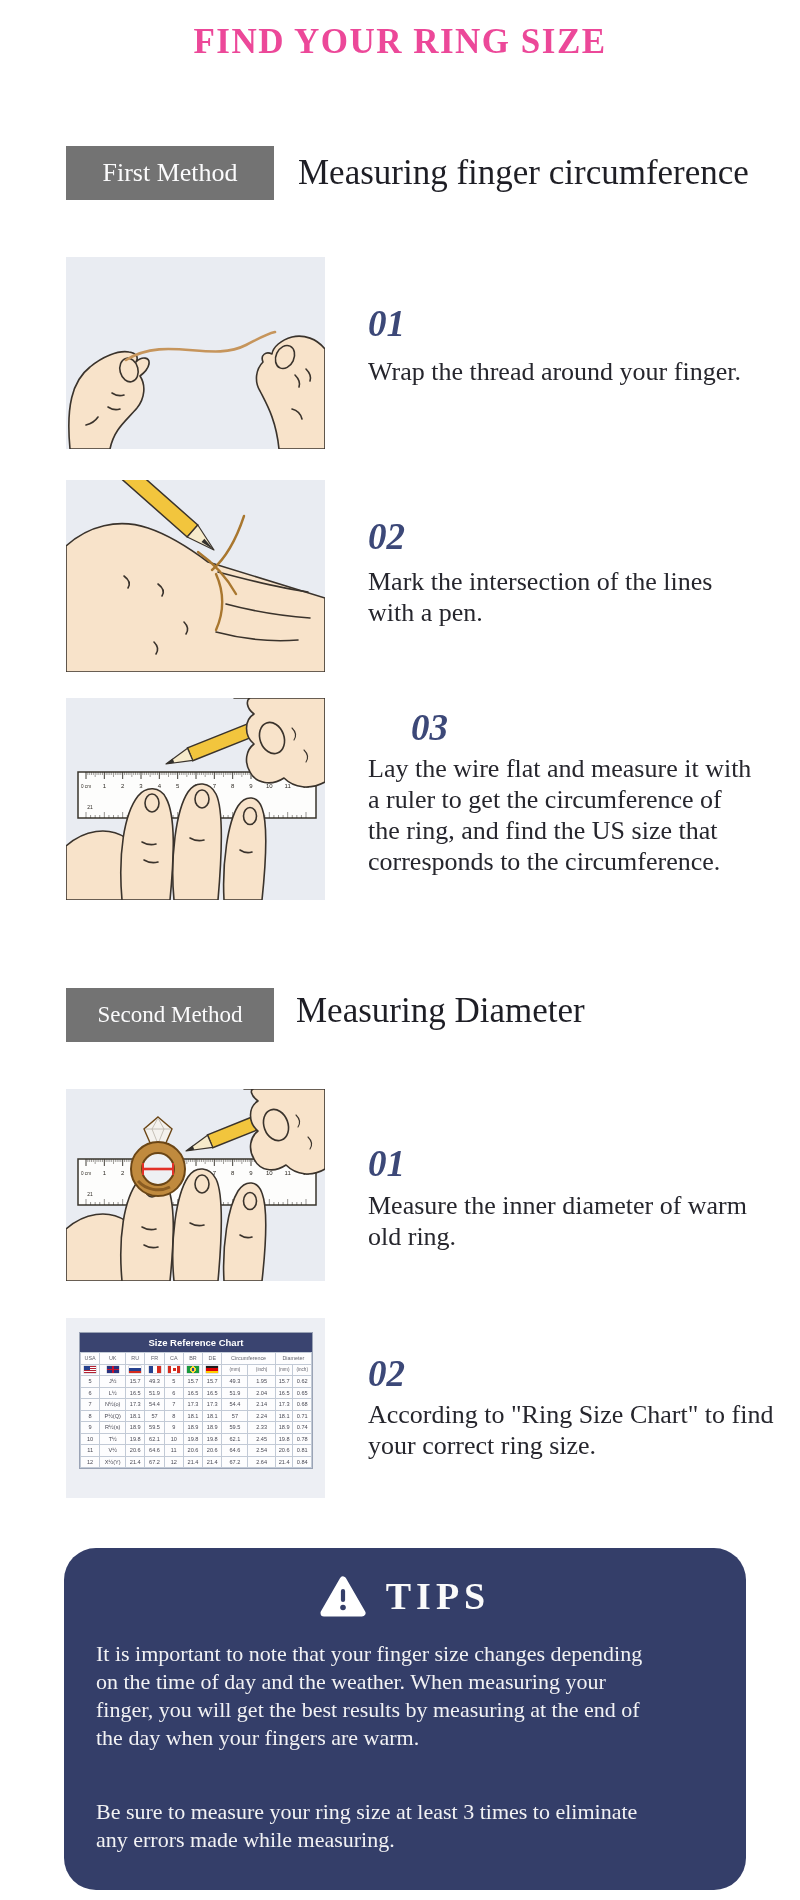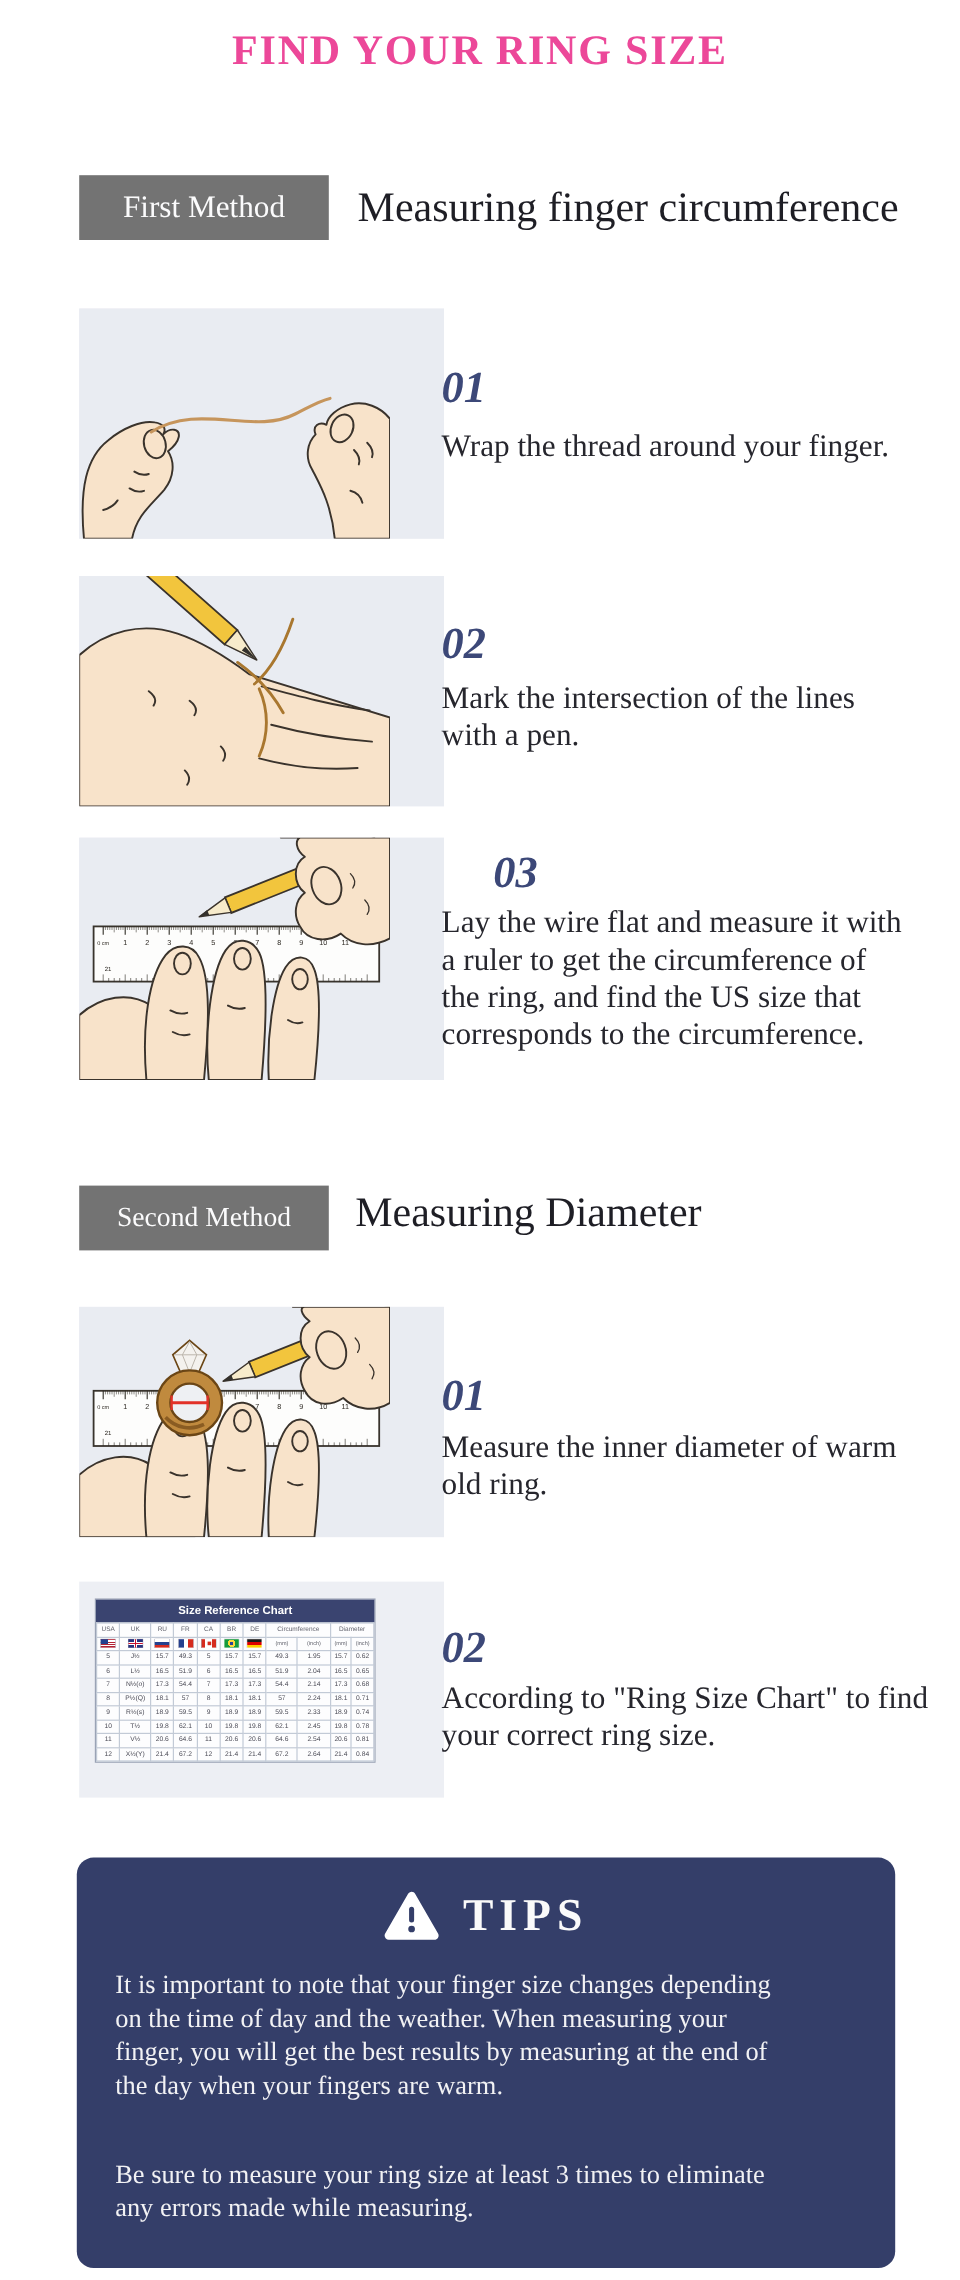--- a/index.html
+++ b/index.html
@@ -8,21 +8,21 @@
   .abs{position:absolute;}
   #title{top:22px;left:0;width:800px;text-align:center;font-size:35px;font-weight:bold;
          color:#ec4899;letter-spacing:1.5px;}
   .badge{left:66px;width:208px;height:54px;background:#737373;color:#fbfbfc;
          display:flex;align-items:center;justify-content:center;}
   #badge1{top:146px;font-size:26px;}
   #badge2{top:948px;font-size:23px;margin-top:40px;}
   .mheading{color:#1e1e25;font-size:35px;}
   #mheading1{left:298px;top:153px;}
   #mheading2{left:296px;top:991px;}
-  .fig{left:66px;width:304px;overflow:hidden;background:#e9ecf2;}
+  .fig{left:66px;width:259px;overflow:hidden;background:#e9ecf2;}
   .fig svg{display:block;}
   #fig1{top:257px;height:192px;}
   #fig2{top:480px;height:192px;}
   #fig3{top:698px;height:202px;}
   #fig4{top:1089px;height:192px;}
   #fig5{top:1318px;height:180px;background:#edeff4;}
   .num{left:368px;font:italic 700 37px "Liberation Serif",serif;color:#3c4878;}
   #num1{top:302px;} #num2{top:515px;} #num3{top:706px;margin-left:43px;} #num4{top:1142px;} #num5{top:1352px;}
   .stext{left:368px;width:430px;font-size:26px;line-height:31px;color:#26262d;white-space:pre-line;}
   #stext1{top:356px;} #stext2{top:566px;} #stext3{top:753px;} #stext4{top:1190px;} #stext5{top:1399px;}
@@ -52,21 +52,21 @@
      linear-gradient(to right,transparent 45%,#c8102e 45% 55%,transparent 55%),
      linear-gradient(to bottom,transparent 36%,#fff 36% 64%,transparent 64%),
      linear-gradient(to right,transparent 38%,#fff 38% 62%,transparent 62%),#28317e;}
   .flag-ru{background:linear-gradient(to bottom,#fff 0 33%,#24408e 33% 66%,#d52b1e 66%);}
   .flag-fr{background:linear-gradient(to right,#24408e 0 33%,#fff 33% 66%,#d52b1e 66%);}
   .flag-ca{background:linear-gradient(to right,#d52b1e 0 27%,#fff 27% 73%,#d52b1e 73%);}
   .flag-ca::after{content:'';position:absolute;left:5px;top:2px;width:3px;height:3px;background:#d52b1e;}
   .flag-br{background:radial-gradient(circle at 50% 50%,#2a4397 0 1.4px,#ffd83d 1.4px 3.1px,#179a3c 3.1px);}
   .flag-de{background:linear-gradient(to bottom,#1a1a1a 0 33%,#d00 33% 66%,#ffce00 66%);}
   
-  #tips{left:64px;top:1548px;width:682px;height:342px;background:#343e69;border-radius:14px;
+  #tips{left:64px;top:1548px;width:682px;height:342px;background:#343e69;border-radius:32px;
         color:#f2f2f4;}
   #tips-header{position:absolute;top:26px;left:0;width:100%;display:flex;align-items:center;
         justify-content:center;gap:20px;}
   #tips-title{font-size:38px;font-weight:bold;letter-spacing:5px;color:#fafafa;}
   .tips-p{position:absolute;left:32px;width:648px;font-size:22px;line-height:28px;white-space:pre-line;}
   #tips-p1{top:92px;}
   #tips-p2{top:250px;}
 </style>
 </head>
 <body>

